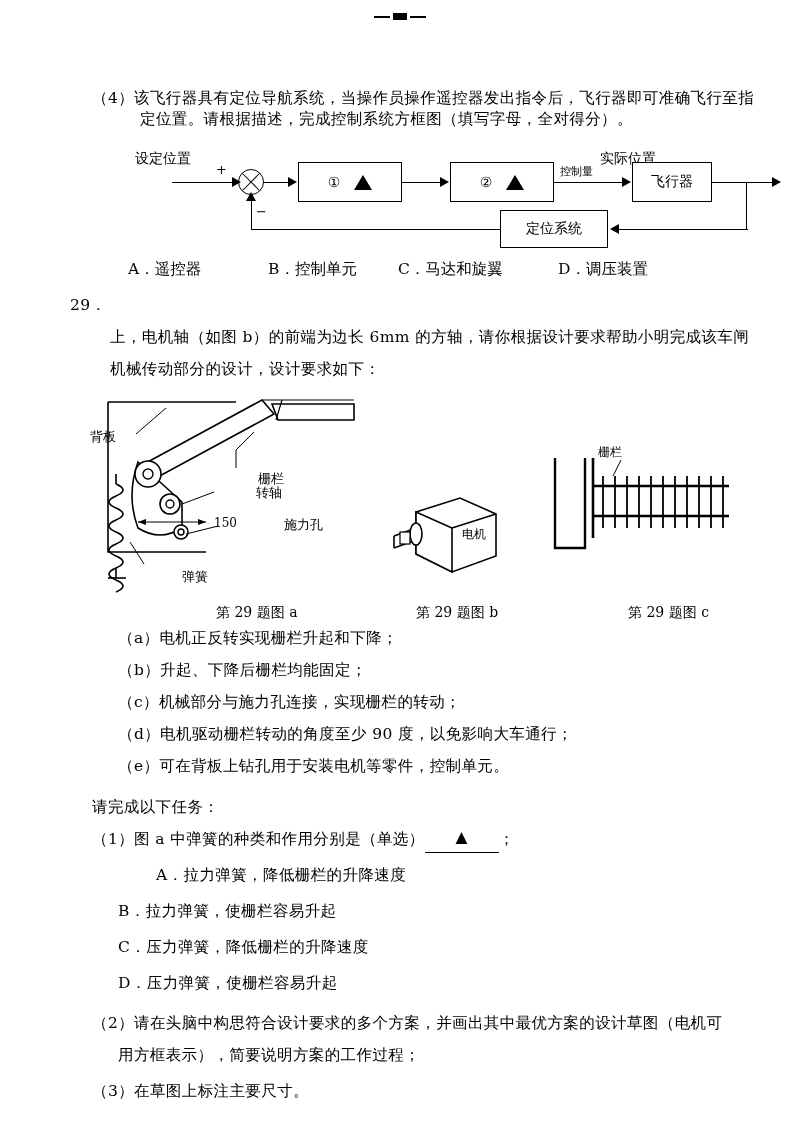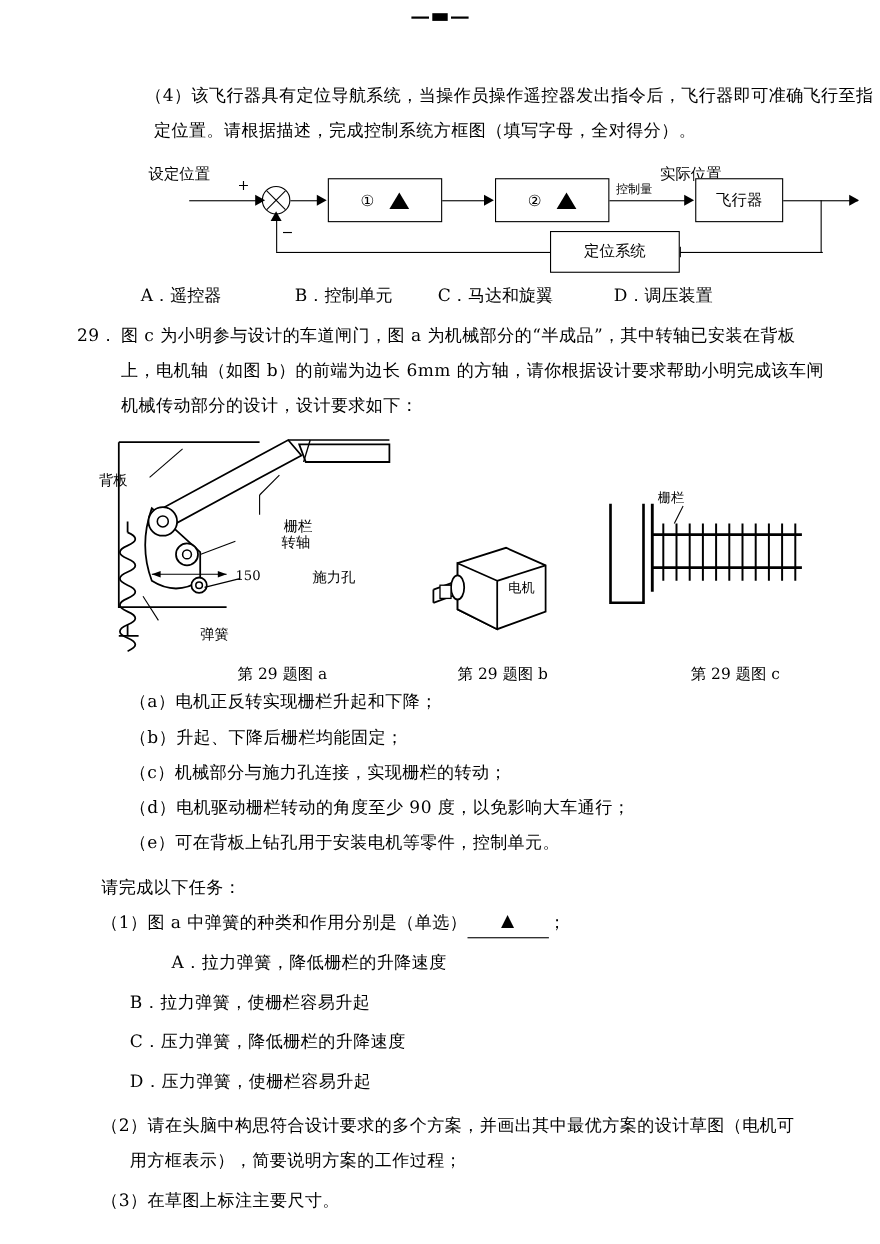--- a/index.html
+++ b/index.html
@@ -179,21 +179,21 @@
 </style>
 </head>
 <body>
 
 <div class="page">
 
   <div class="topmark">
     <span class="dash"></span><span class="blk"></span><span class="dash"></span>
   </div>
 
-  <div class="para indent-q" style="top:72px;margin-left:40px;">（4）该飞行器具有定位导航系统，当操作员操作遥控器发出指令后，飞行器即可准确飞行至指</div>
+  <div class="para indent-q" style="top:83px;">（4）该飞行器具有定位导航系统，当操作员操作遥控器发出指令后，飞行器即可准确飞行至指</div>
   <div class="para indent-b" style="top:104px;">定位置。请根据描述，完成控制系统方框图（填写字母，全对得分）。</div>
 
   <div class="diagram1">
 
     <div class="lbl" style="left:25px; top:2px;">设定位置</div>
     <div class="lbl" style="left:490px; top:2px;">实际位置</div>
 
     <div class="hline" style="left:62px; top:34px; width:62px;"></div>
     <div class="arrowr" style="left:122px; top:29px;"></div>
     <div class="lbl" style="left:106px; top:14px; font-size:13px;">+</div>
@@ -230,39 +230,38 @@
       </div>
     </div>
 
     <div class="hline" style="left:602px; top:34px; width:68px;"></div>
     <div class="arrowr" style="left:662px; top:29px;"></div>
 
     <div class="vline" style="left:636px; top:34px; height:48px;"></div>
     <div class="hline" style="left:508px; top:81px; width:130px;"></div>
     <div class="arrowl" style="left:500px; top:76px;"></div>
 
-    <div class="boxd" style="left:390px; top:62px; width:118px; height:38px;">
+    <div class="boxd" style="left:390px; top:62px; width:108px; height:38px;">
       <div class="inner">
         <span>定位系统</span>
       </div>
     </div>
 
     <div class="hline" style="left:141px; top:81px; width:249px;"></div>
     <div class="vline" style="left:141px; top:47px; height:34px;"></div>
     <div class="arrowu" style="left:136px; top:44px;"></div>
     <div class="lbl" style="left:146px; top:56px; font-size:13px;">−</div>
   </div>
 
   <div class="choice-row" style="left:128px; top:255px;">A．遥控器</div>
   <div class="choice-row" style="left:268px; top:255px;">B．控制单元</div>
   <div class="choice-row" style="left:398px; top:255px;text-align:right;">C．马达和旋翼</div>
   <div class="choice-row" style="left:558px; top:255px;">D．调压装置</div>
 
   <div class="para" style="left:70px; top:290px;">29．</div>
-  <div class="para" style="left:110px; top:290px;">图 c 为小明参与设计的车道闸门，图 a 为机械部分的“半成品”，其中转轴已安装在背板</div>
   <div class="para" style="left:110px; top:322px;">上，电机轴（如图 b）的前端为边长 6mm 的方轴，请你根据设计要求帮助小明完成该车闸</div>
   <div class="para" style="left:110px; top:354px;">机械传动部分的设计，设计要求如下：</div>
 
   <div class="figs">
 
     <svg width="290" height="215" viewBox="0 0 290 215" style="position:absolute; left:0; top:0;">
 
       <polyline points="22,10 22,160 120,160" fill="none" stroke="#000" stroke-width="1.6"></polyline>
       <line x1="22" y1="10" x2="150" y2="10" stroke="#000" stroke-width="1.6"></line>
 

